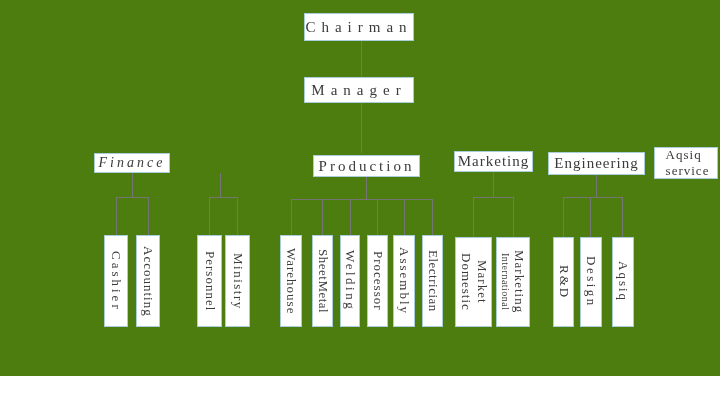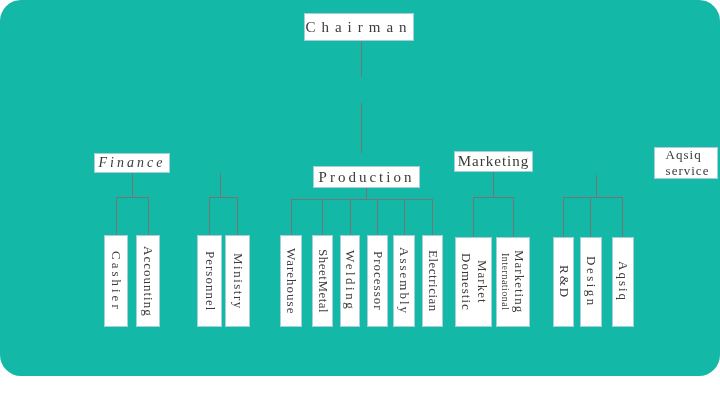--- a/index.html
+++ b/index.html
@@ -1,18 +1,18 @@
 <!DOCTYPE html>
 <html><head>
 <meta charset="utf-8">
 <style>
   html,body{margin:0;padding:0;background:#ffffff;}
   .canvas{
-    position:relative;width:720px;height:376px;background:#14b8a6;overflow:hidden;
-    font-family:"Liberation Serif","DejaVu Serif",serif;color:#3b3b3b;border-radius:21px;
+    position:relative;width:720px;height:376px;background:#4d7c0f;overflow:hidden;
+    font-family:"Liberation Serif","DejaVu Serif",serif;color:#3b3b3b;
   }
   .line{position:absolute;background:#757575;}
   .node{
     position:absolute;border:1px solid #a9cedb;background:#ffffff;
     display:flex;align-items:center;justify-content:center;
     box-sizing:border-box;overflow:hidden;white-space:nowrap;
   }
   .hnode{text-align:center;}
   .vnode .vt{writing-mode:vertical-rl;text-orientation:mixed;font-size:13px;}
   .vnode{font-size:13px;}
@@ -20,21 +20,21 @@
   .two-line span{display:block;}
   .vcols{display:flex;flex-direction:row-reverse;align-items:center;justify-content:center;}
   .vt-small{font-size:10px !important;letter-spacing:0.5px !important;}
 
   
   .n-chairman{left:304px;top:13px;width:110px;height:28px;font-size:15px;letter-spacing:6px;}
   .n-manager{left:304px;top:77px;width:110px;height:26px;font-size:15px;letter-spacing:6px;}
   .n-purchasing{left:3px;top:153px;width:81px;height:20px;font-size:14px;letter-spacing:0.5px;}
   .n-finance{left:94px;top:153px;width:76px;height:20px;font-size:14px;letter-spacing:3px;font-style:italic;}
   .n-administration{left:177px;top:153px;width:114px;height:20px;font-size:14px;letter-spacing:0.5px;}
-  .n-production{left:313px;top:166px;width:107px;height:22px;font-size:15px;letter-spacing:3px;}
+  .n-production{left:313px;top:155px;width:107px;height:22px;font-size:15px;letter-spacing:3px;}
   .n-marketing{left:454px;top:151px;width:79px;height:21px;font-size:15px;letter-spacing:1px;}
   .n-engineering{left:548px;top:152px;width:97px;height:23px;font-size:15px;letter-spacing:1px;}
   .n-sales{left:654px;top:147px;width:64px;height:32px;font-size:13px;letter-spacing:1px;}
 
   
   .n-cashier{left:104px;top:235px;width:24px;height:92px;}
   .n-cashier .vt{letter-spacing:3px;}
   .n-accounting{left:136px;top:235px;width:24px;height:92px;}
   .n-accounting .vt{letter-spacing:1px;}
   .n-personnel{left:197px;top:235px;width:25px;height:92px;}
@@ -98,29 +98,35 @@
 
   <div class="line" style="left:596px;top:175px;width:1px;height:22px"></div>
   <div class="line" style="left:563px;top:197px;width:60px;height:1px"></div>
   <div class="line" style="left:563px;top:197px;width:1px;height:40px"></div>
   <div class="line" style="left:590px;top:197px;width:1px;height:40px"></div>
   <div class="line" style="left:622px;top:197px;width:1px;height:40px"></div>
 
   <div class="node hnode n-chairman">
       <span>Chairman</span>
     </div>
+  <div class="node hnode n-manager">
+      <span>Manager</span>
+    </div>
 
   <div class="node hnode n-finance">
       <span>Finance</span>
     </div>
   <div class="node hnode n-production">
       <span>Production</span>
     </div>
   <div class="node hnode n-marketing">
       <span>Marketing</span>
+    </div>
+  <div class="node hnode n-engineering">
+      <span>Engineering</span>
     </div>
   <div class="node hnode n-sales">
     <span class="two-line">
       <span>Aqsiq</span>
       <span>service</span>
     </span>
   </div>
 
   <div class="node vnode n-cashier">
       <span class="vt">Cashier</span>

